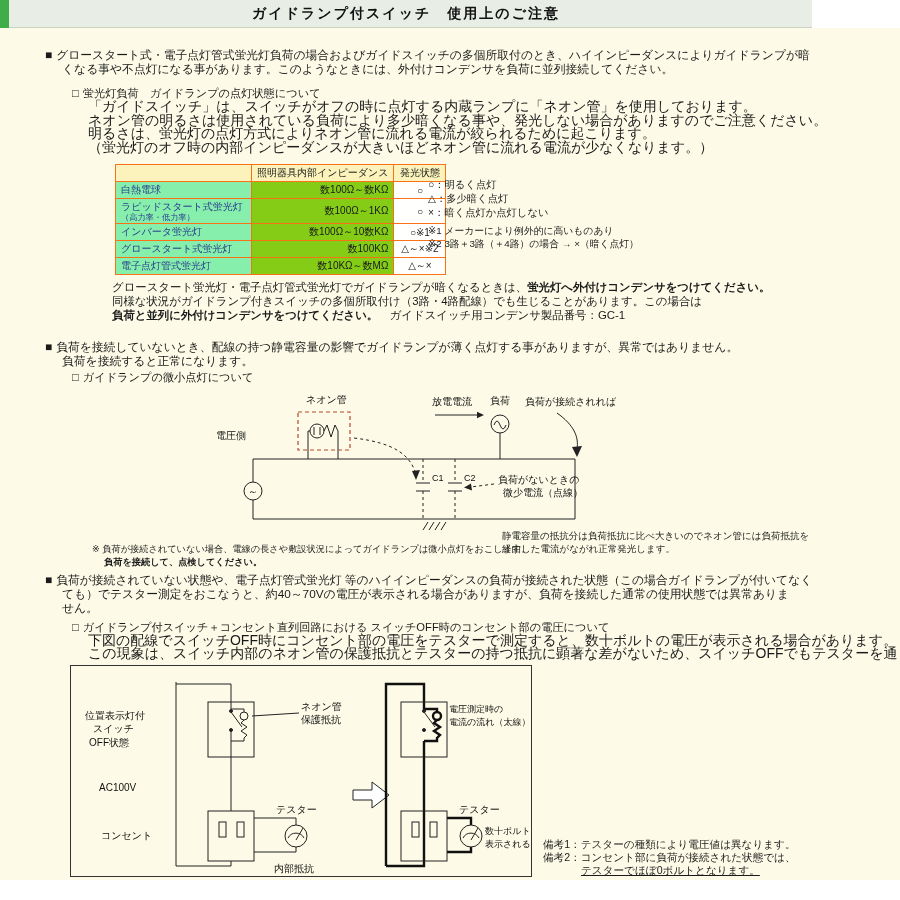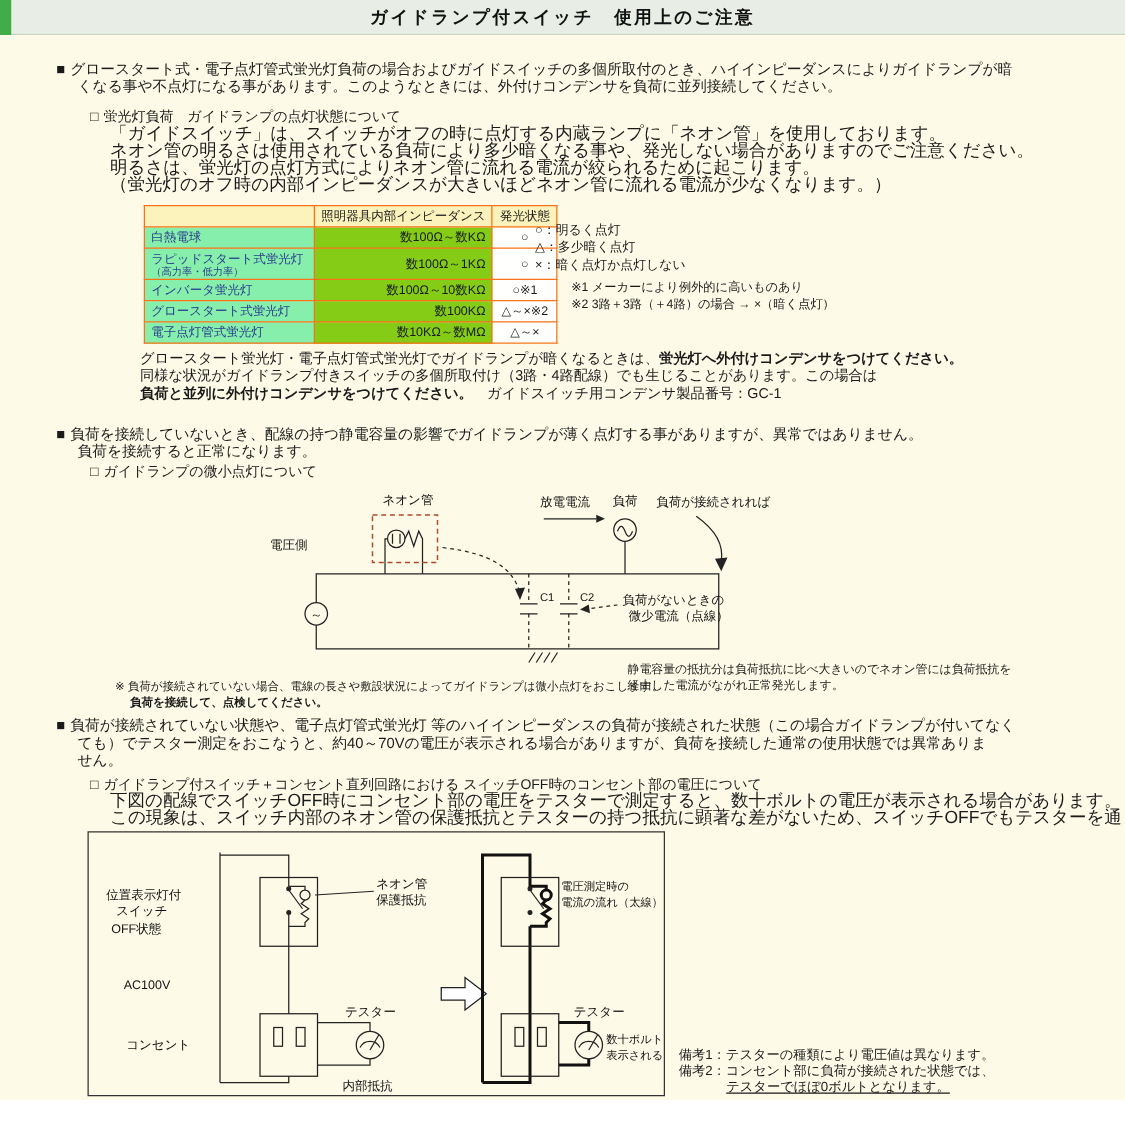--- a/index.html
+++ b/index.html
@@ -1,39 +1,39 @@
 <!DOCTYPE html>
 <html><head>
 <meta charset="utf-8">
 <style>
   * { margin:0; padding:0; box-sizing:border-box; }
   html,body { background:#fff; }
   .page { position:relative; width:900px; height:900px; background:#fff; overflow:hidden;
           font-family:"Liberation Sans","DejaVu Sans",sans-serif; color:#1a1a1a; }
-  .header { position:absolute; top:0; left:0; width:900px; height:28px; background:#e8eee5; border-bottom:1px solid #c9d6c4; }
+  .header { position:absolute; top:0; left:0; width:812px; height:28px; background:#e8eee5; border-bottom:1px solid #c9d6c4; }
   .green-bar { position:absolute; left:0; top:0; width:9px; height:28px; background:#3fae49; }
   .title { width:100%; text-align:center; line-height:27px; font-weight:bold; font-size:14px; letter-spacing:2px; color:#111; }
   .content { position:absolute; top:28px; left:0; width:900px; height:852px; background:#fdfbe7; }
   .abs { position:absolute; white-space:nowrap; }
   .p  { font-size:11.8px; line-height:14px; }
   .cont { padding-left:17px; }
   .sub-head { font-size:11.2px; }
   .body-line { font-size:14px; line-height:13.5px; }
   .bullet { margin-right:4px; }
   .b { font-weight:bold; }
   .small-note { font-size:9.5px; line-height:13px; }
   .imp-table { border-collapse:collapse; font-size:10px; }
   .imp-table th, .imp-table td { border:1px solid #f97316; padding:1px 5px;margin-top:12px; }
   .imp-table th { background:#fbf3bb; font-weight:normal; text-align:center; height:17px; }
   .imp-table td.name { background:#86efac; color:#2b3c8f; width:136px; height:16px; }
   .imp-table td.imp { width:116px; text-align:right; background:#84cc16; }
   .imp-table td.st  { width:52px;  text-align:center; background:#fffffd; }
   .imp-table td.name .subname { display:block; font-size:8.2px; line-height:8px; }
   .legend-line { font-size:10.3px; line-height:14px; }
-  .note-line { font-size:9.8px; line-height:13px;margin-left:29px; }
+  .note-line { font-size:9.8px; line-height:13px; }
   .diag-box { border:1px solid #333; }
   svg text { font-family:"Liberation Sans","DejaVu Sans",sans-serif; fill:#111; }
   .remark { font-size:10.6px; line-height:13px; }
 </style>
 </head>
 <body>
 
 <div class="page">
   <div class="header">
     <div class="green-bar"></div>

